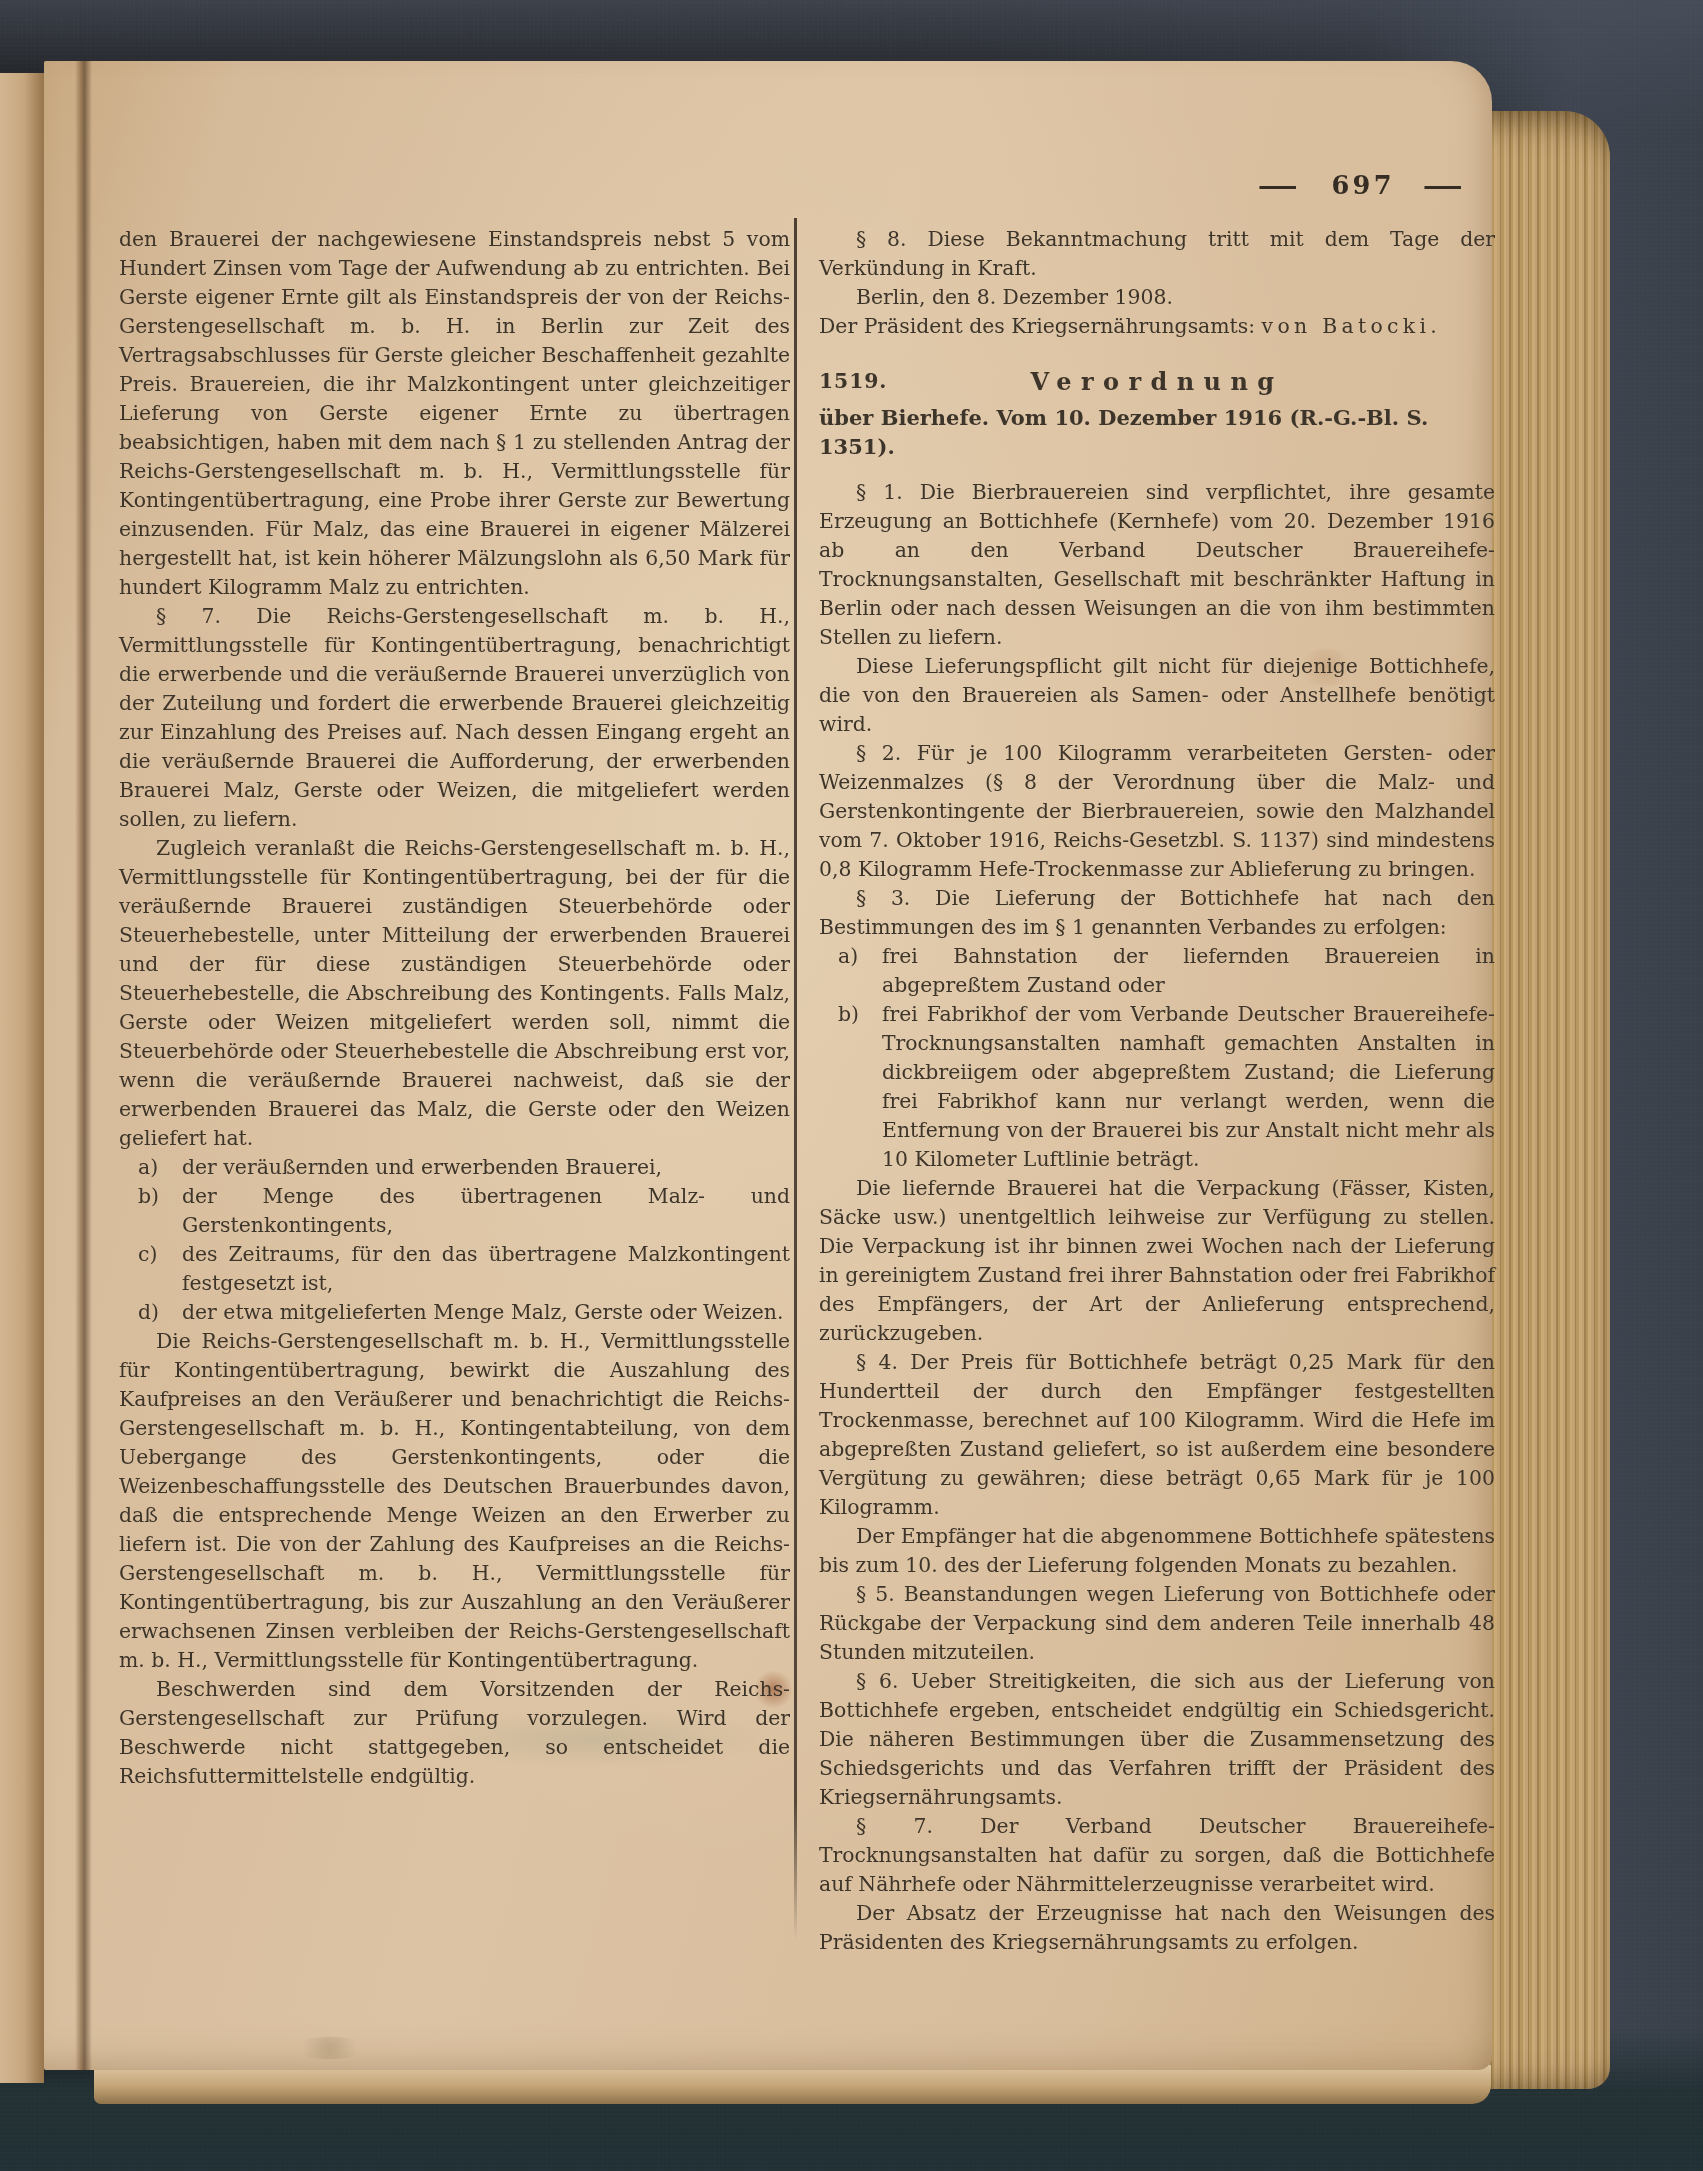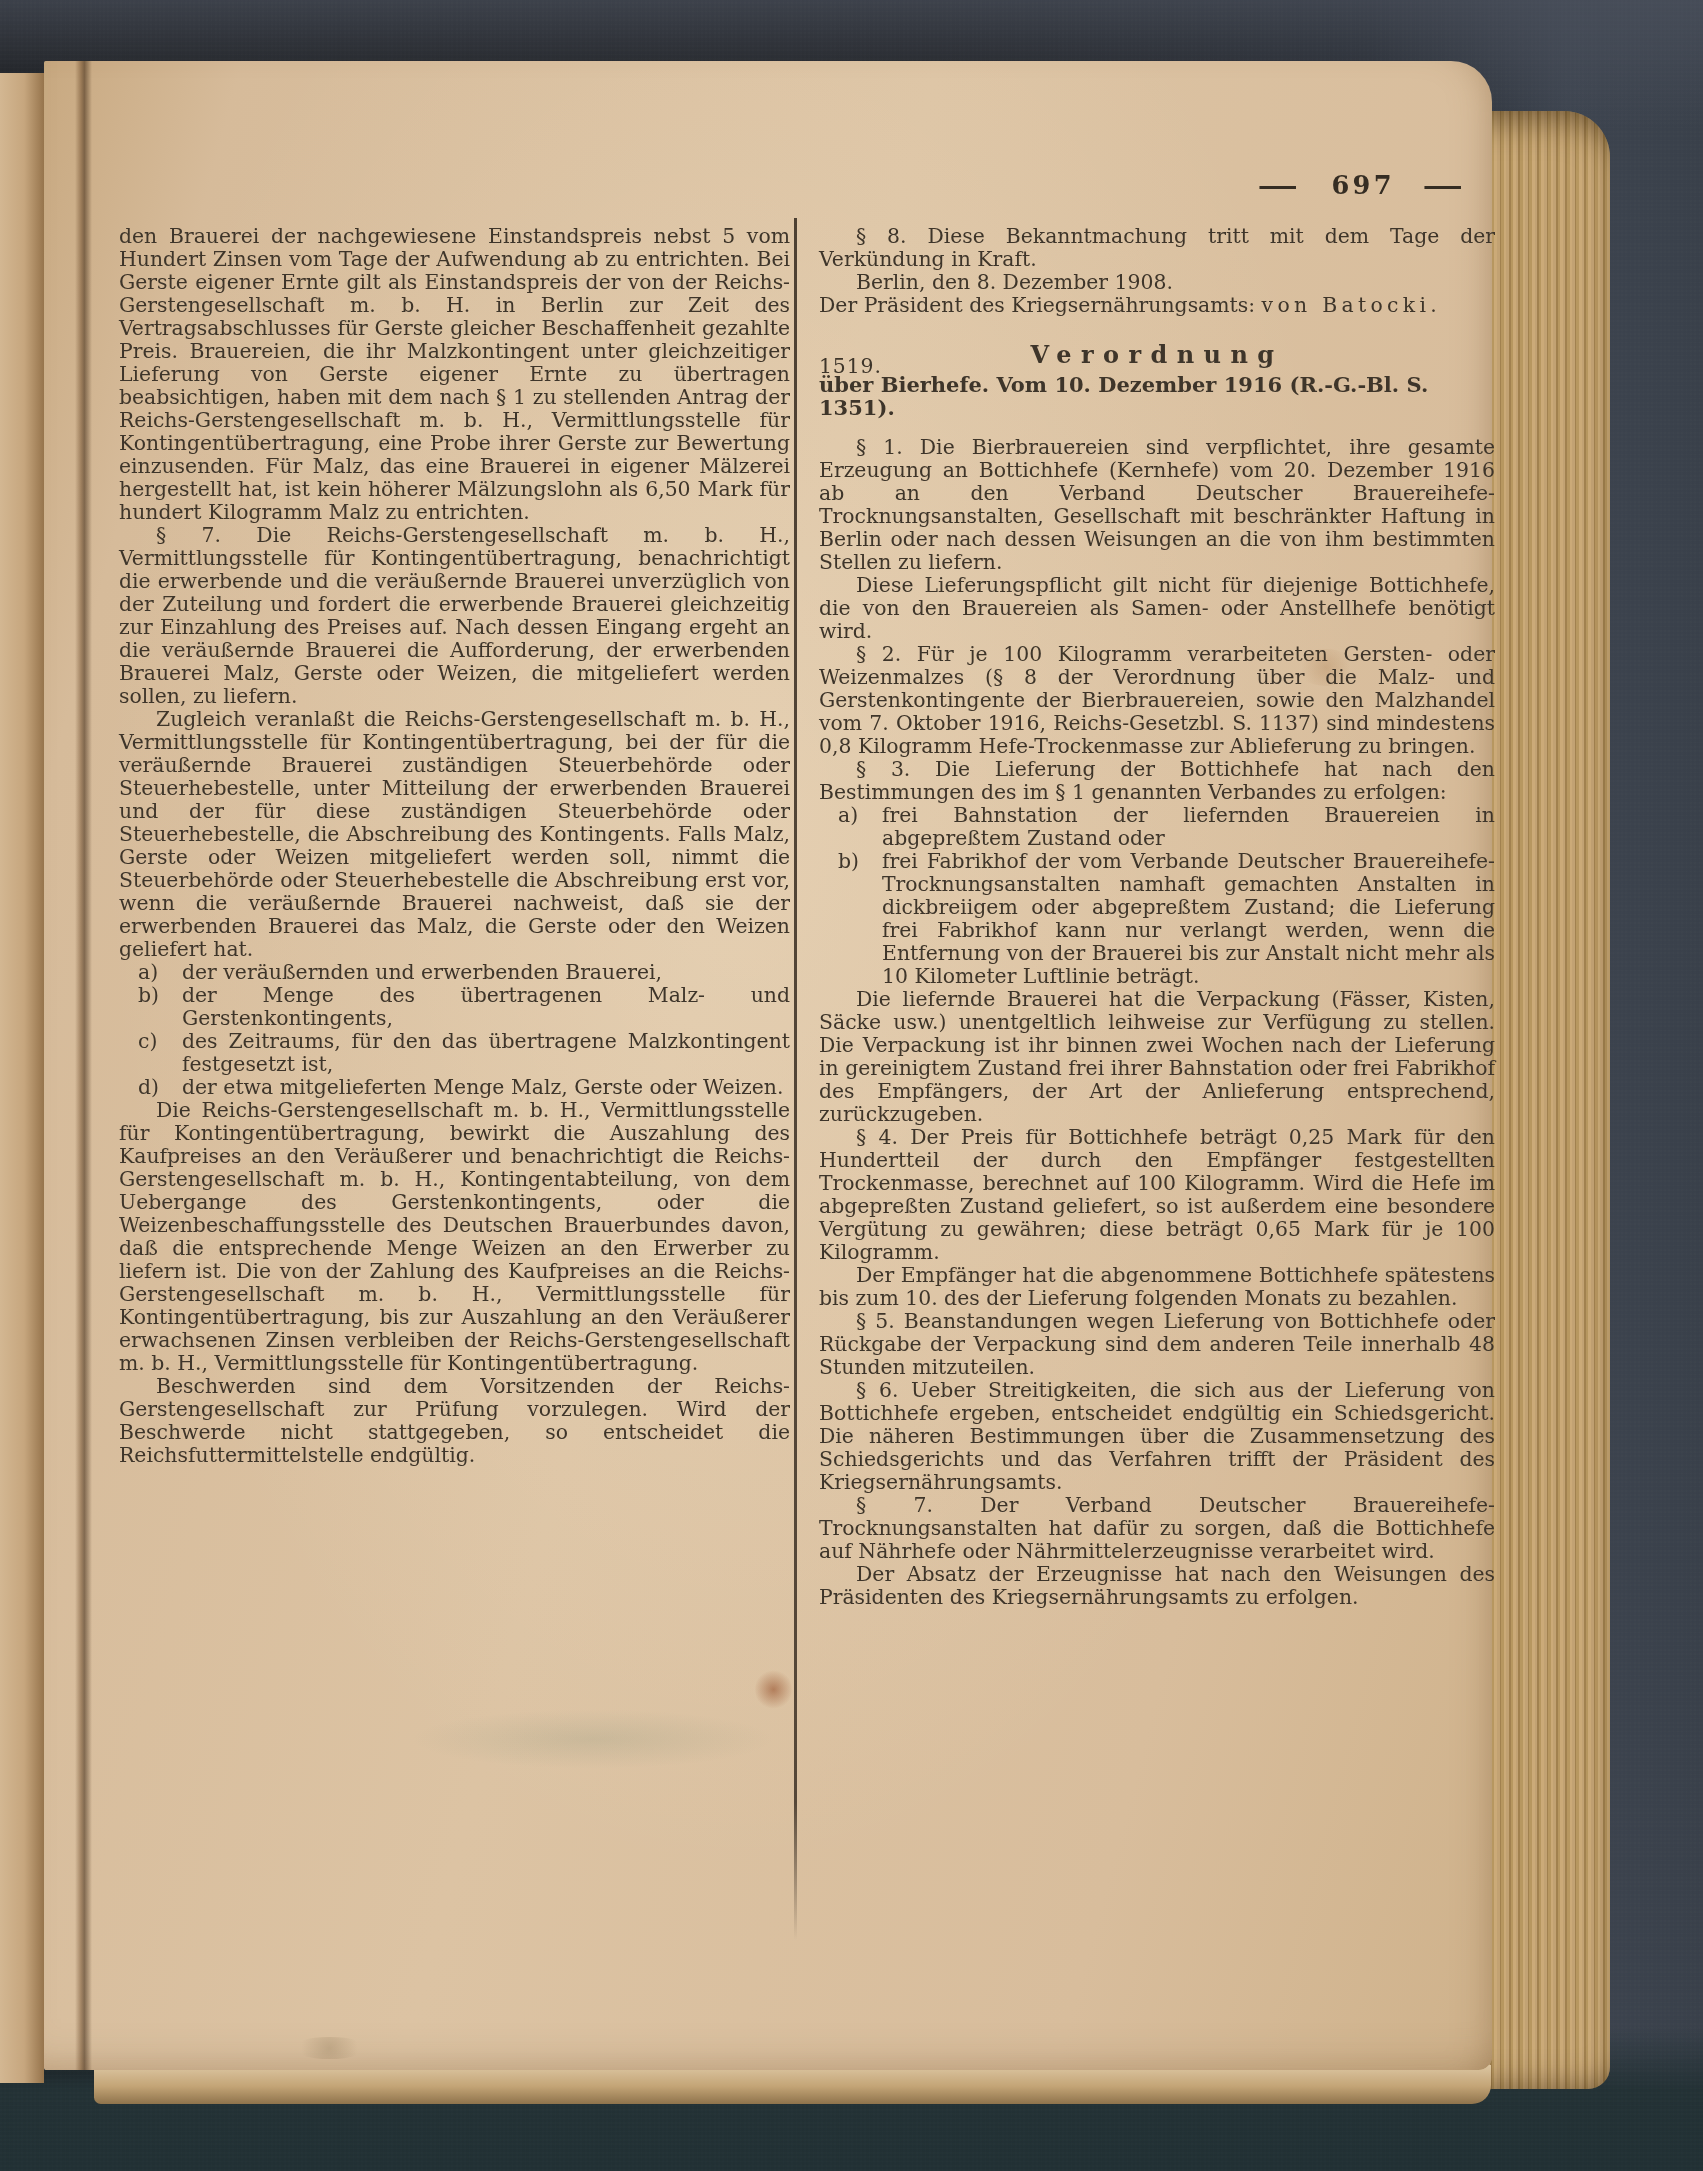--- a/index.html
+++ b/index.html
@@ -44,33 +44,33 @@
       background:radial-gradient(circle, rgba(150,96,44,.22) 0%, rgba(150,96,44,0) 70%);}
   .stain3{left:247px;top:1976px;width:77px;height:22px;
       background:radial-gradient(circle, rgba(96,76,44,.2) 0%, rgba(96,76,44,0) 70%);}
   .bleed{position:absolute;left:366px;top:1648px;width:366px;height:60px;border-radius:40%;
       background:radial-gradient(ellipse, rgba(88,118,96,.14) 0%, rgba(88,118,96,0) 70%);}
   
   .content{position:absolute;left:119px;top:170px;width:1377px;color:#3e352a;}
   .page-number{width:100%;text-align:right;font-size:25.6px;font-weight:bold;
       letter-spacing:3.4px;color:#352d23;}
   .page-number .dash{display:inline-block;margin:0 36px;transform:scaleX(1.6);}
-  .col{position:absolute;top:55px;text-align:justify;font-size:20.4px;line-height:23px;}
+  .col{position:absolute;top:55px;text-align:justify;font-size:20.4px;line-height:29px;}
   .col-left{left:0;width:671px;}
   .col-right{left:700px;width:676px;}
   .divider{position:absolute;left:675px;top:48px;width:2.6px;height:1722px;
       background:linear-gradient(180deg, rgba(62,50,38,.9) 0%, rgba(62,50,38,.85) 92%, rgba(62,50,38,0) 100%);}
   .para{margin:0;text-indent:37px;}
   .para.flush{text-indent:0;}
   .li{position:relative;margin:0;padding-left:63px;}
   .li .marker{position:absolute;left:19px;top:0;}
   .sig-line{margin:0;text-indent:0;}
   .sig-name{letter-spacing:4.3px;}
   .ord-head{position:relative;margin-top:25.6px;text-align:center;font-weight:bold;}
-  .ord-number{position:absolute;left:0;top:12px;font-weight:normal;letter-spacing:0.9px;}
+  .ord-number{position:absolute;left:0;top:0;font-weight:bold;letter-spacing:0.9px;}
   .ord-title{font-size:24px;letter-spacing:9.4px;}
   .ord-subtitle{margin:5.1px 0 17px 0;text-align:left;font-weight:bold;font-size:21px;}
 </style>
 </head>
 <body>
 
 <div class="scene">
   <div class="bg"></div>
   <div class="bg-weave"></div>
   <div class="page-stack"></div>

